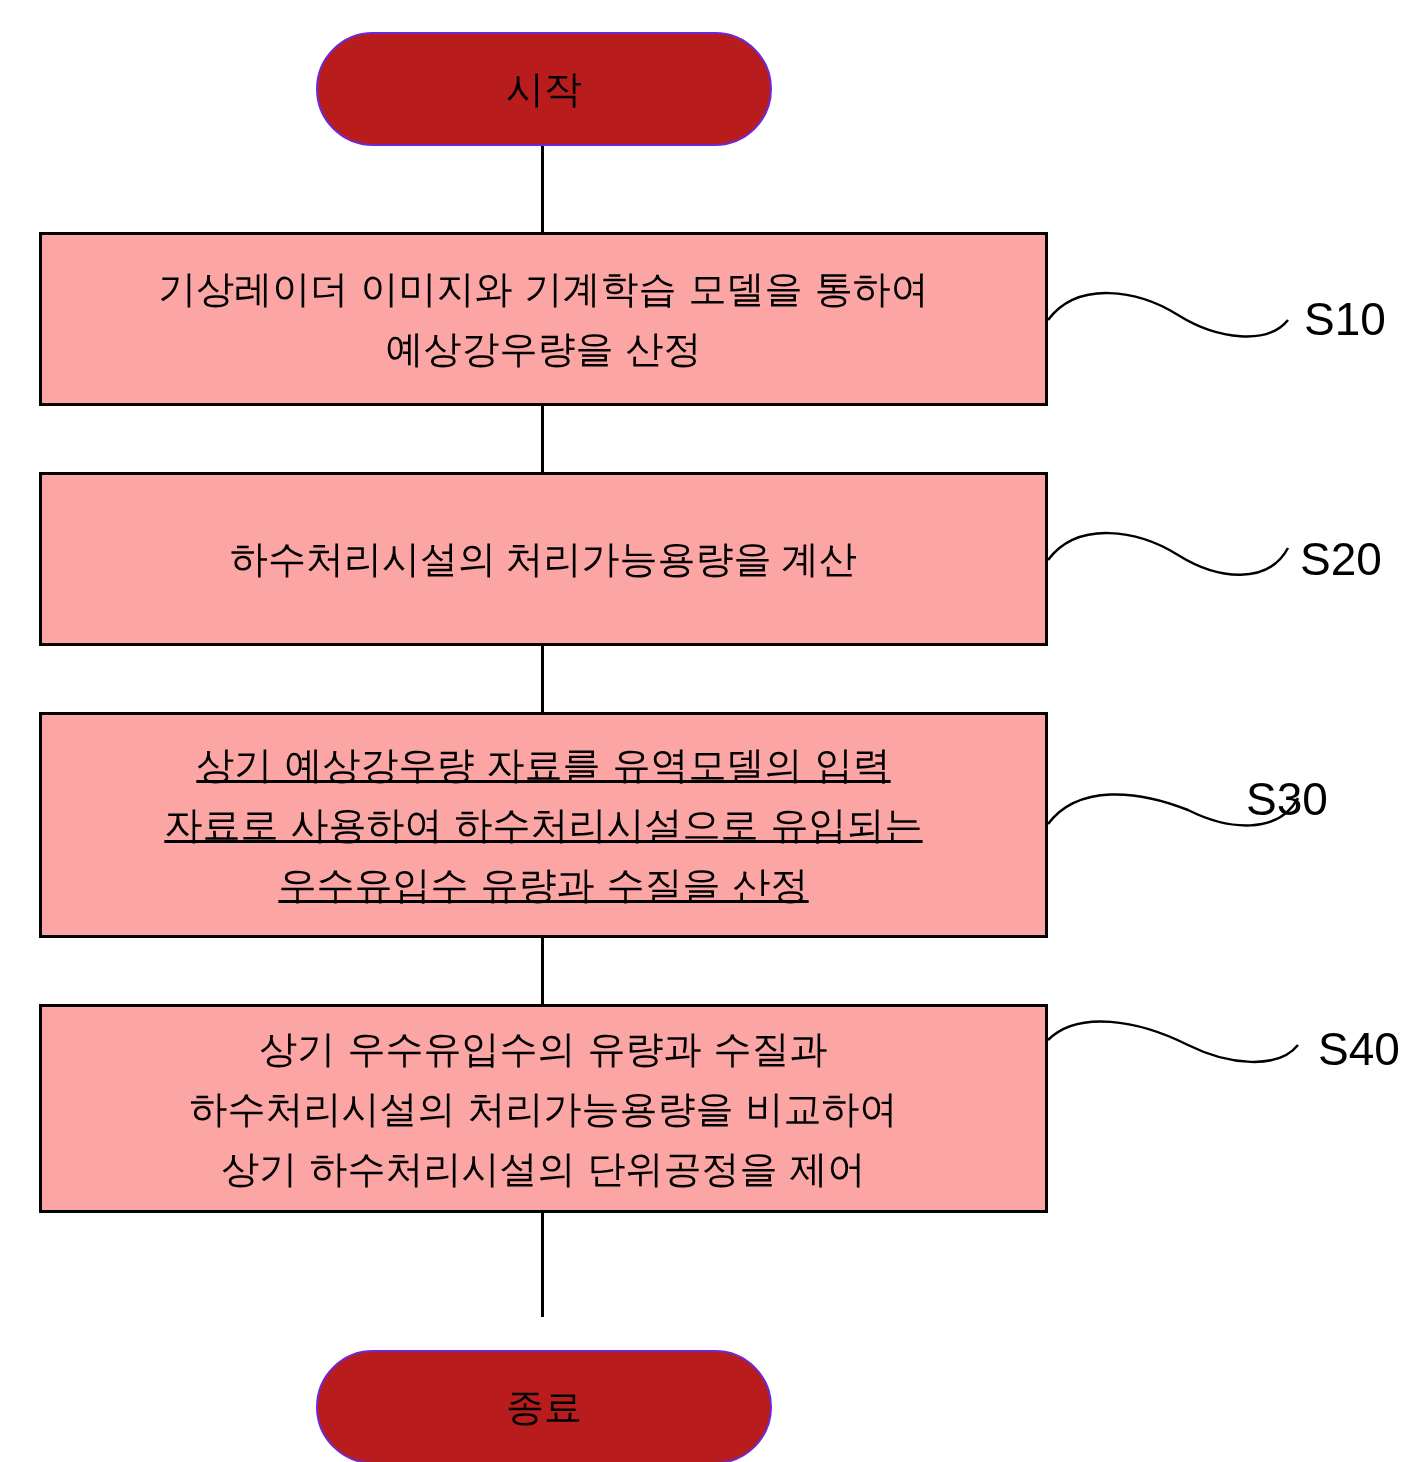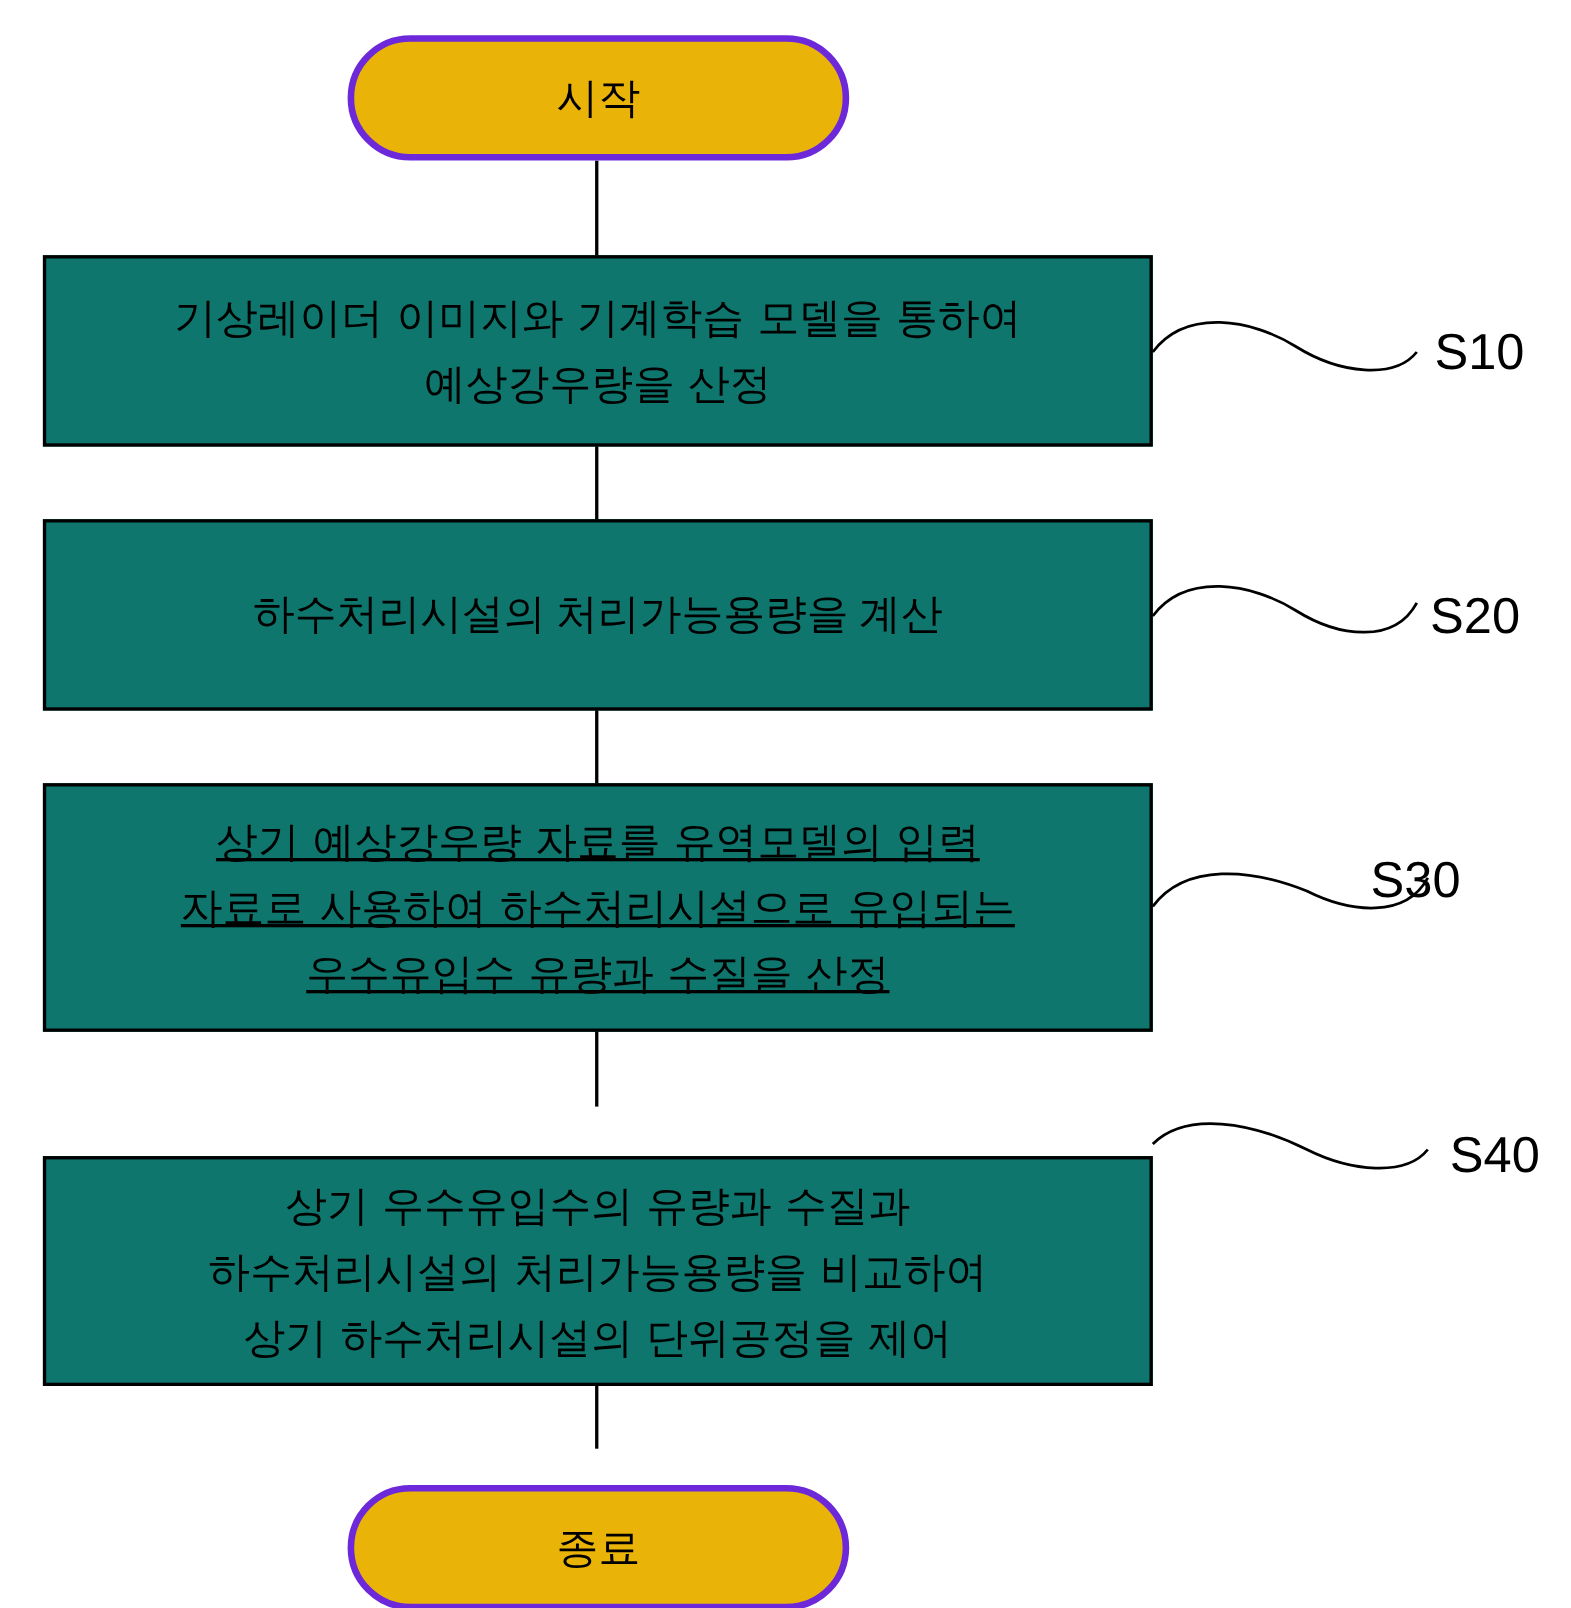--- a/index.html
+++ b/index.html
@@ -1,24 +1,24 @@
 <!DOCTYPE html>
 <html><head>
   <meta charset="utf-8">
   <style>
     html, body { margin: 0; padding: 0; background: #ffffff; }
     body { width: 1428px; height: 1462px; position: relative; overflow: hidden;
            font-family: "DejaVu Sans", "Liberation Sans", sans-serif; color: #000; }
     .terminal { position: absolute; left: 316px; width: 456px; height: 114px;
-                border: 6px solid #6d28d9; border-radius: 57px; box-sizing: border-box;
+                border: 2px solid #6d28d9; border-radius: 57px; box-sizing: border-box;
                 display: flex; align-items: center; justify-content: center;
-                font-size: 38px; background: #eab308; }
+                font-size: 38px; background: #b91c1c; }
     .step { position: absolute; left: 39px; width: 1009px; border: 3px solid #000;
             box-sizing: border-box; display: flex; align-items: center; justify-content: center;
-            text-align: center; font-size: 38px; line-height: 60px; background: #0f766e; white-space: pre-line; }
+            text-align: center; font-size: 38px; line-height: 60px; background: #fca5a5; white-space: pre-line; }
     .connector { position: absolute; left: 541px; width: 3px; background: #000; }
     .label { position: absolute; font-size: 46px; font-family: "Liberation Sans", sans-serif; }
     svg.leader { position: absolute; overflow: visible; }
   </style>
 </head>
 <body>
 
 <div class="connector" style="top:146px;height:88px;"></div>
 <div class="connector" style="top:404px;height:70px;"></div>
 <div class="connector" style="top:644px;height:70px;"></div>
@@ -34,21 +34,21 @@
 예상강우량을 산정</span>
 </div>
 <div class="step" style="top:472px;height:174px;font-family:Liberation Serif, serif;">
   <span>하수처리시설의 처리가능용량을 계산</span>
 </div>
 <div class="step" style="top:712px;height:226px;text-decoration:underline;">
   <span>상기 예상강우량 자료를 유역모델의 입력
 자료로 사용하여 하수처리시설으로 유입되는
 우수유입수 유량과 수질을 산정</span>
 </div>
-<div class="step" style="top:1004px;height:209px;margin-top:47px;">
+<div class="step" style="top:1004px;height:209px;">
   <span>상기 우수유입수의 유량과 수질과
 하수처리시설의 처리가능용량을 비교하여
 상기 하수처리시설의 단위공정을 제어</span>
 </div>
 
 <div class="terminal" style="top:1350px;text-align:right;">
   <span>종료</span>
 </div>
 
 <svg class="leader" style="left:1048px;top:290px;" width="250" height="60">

